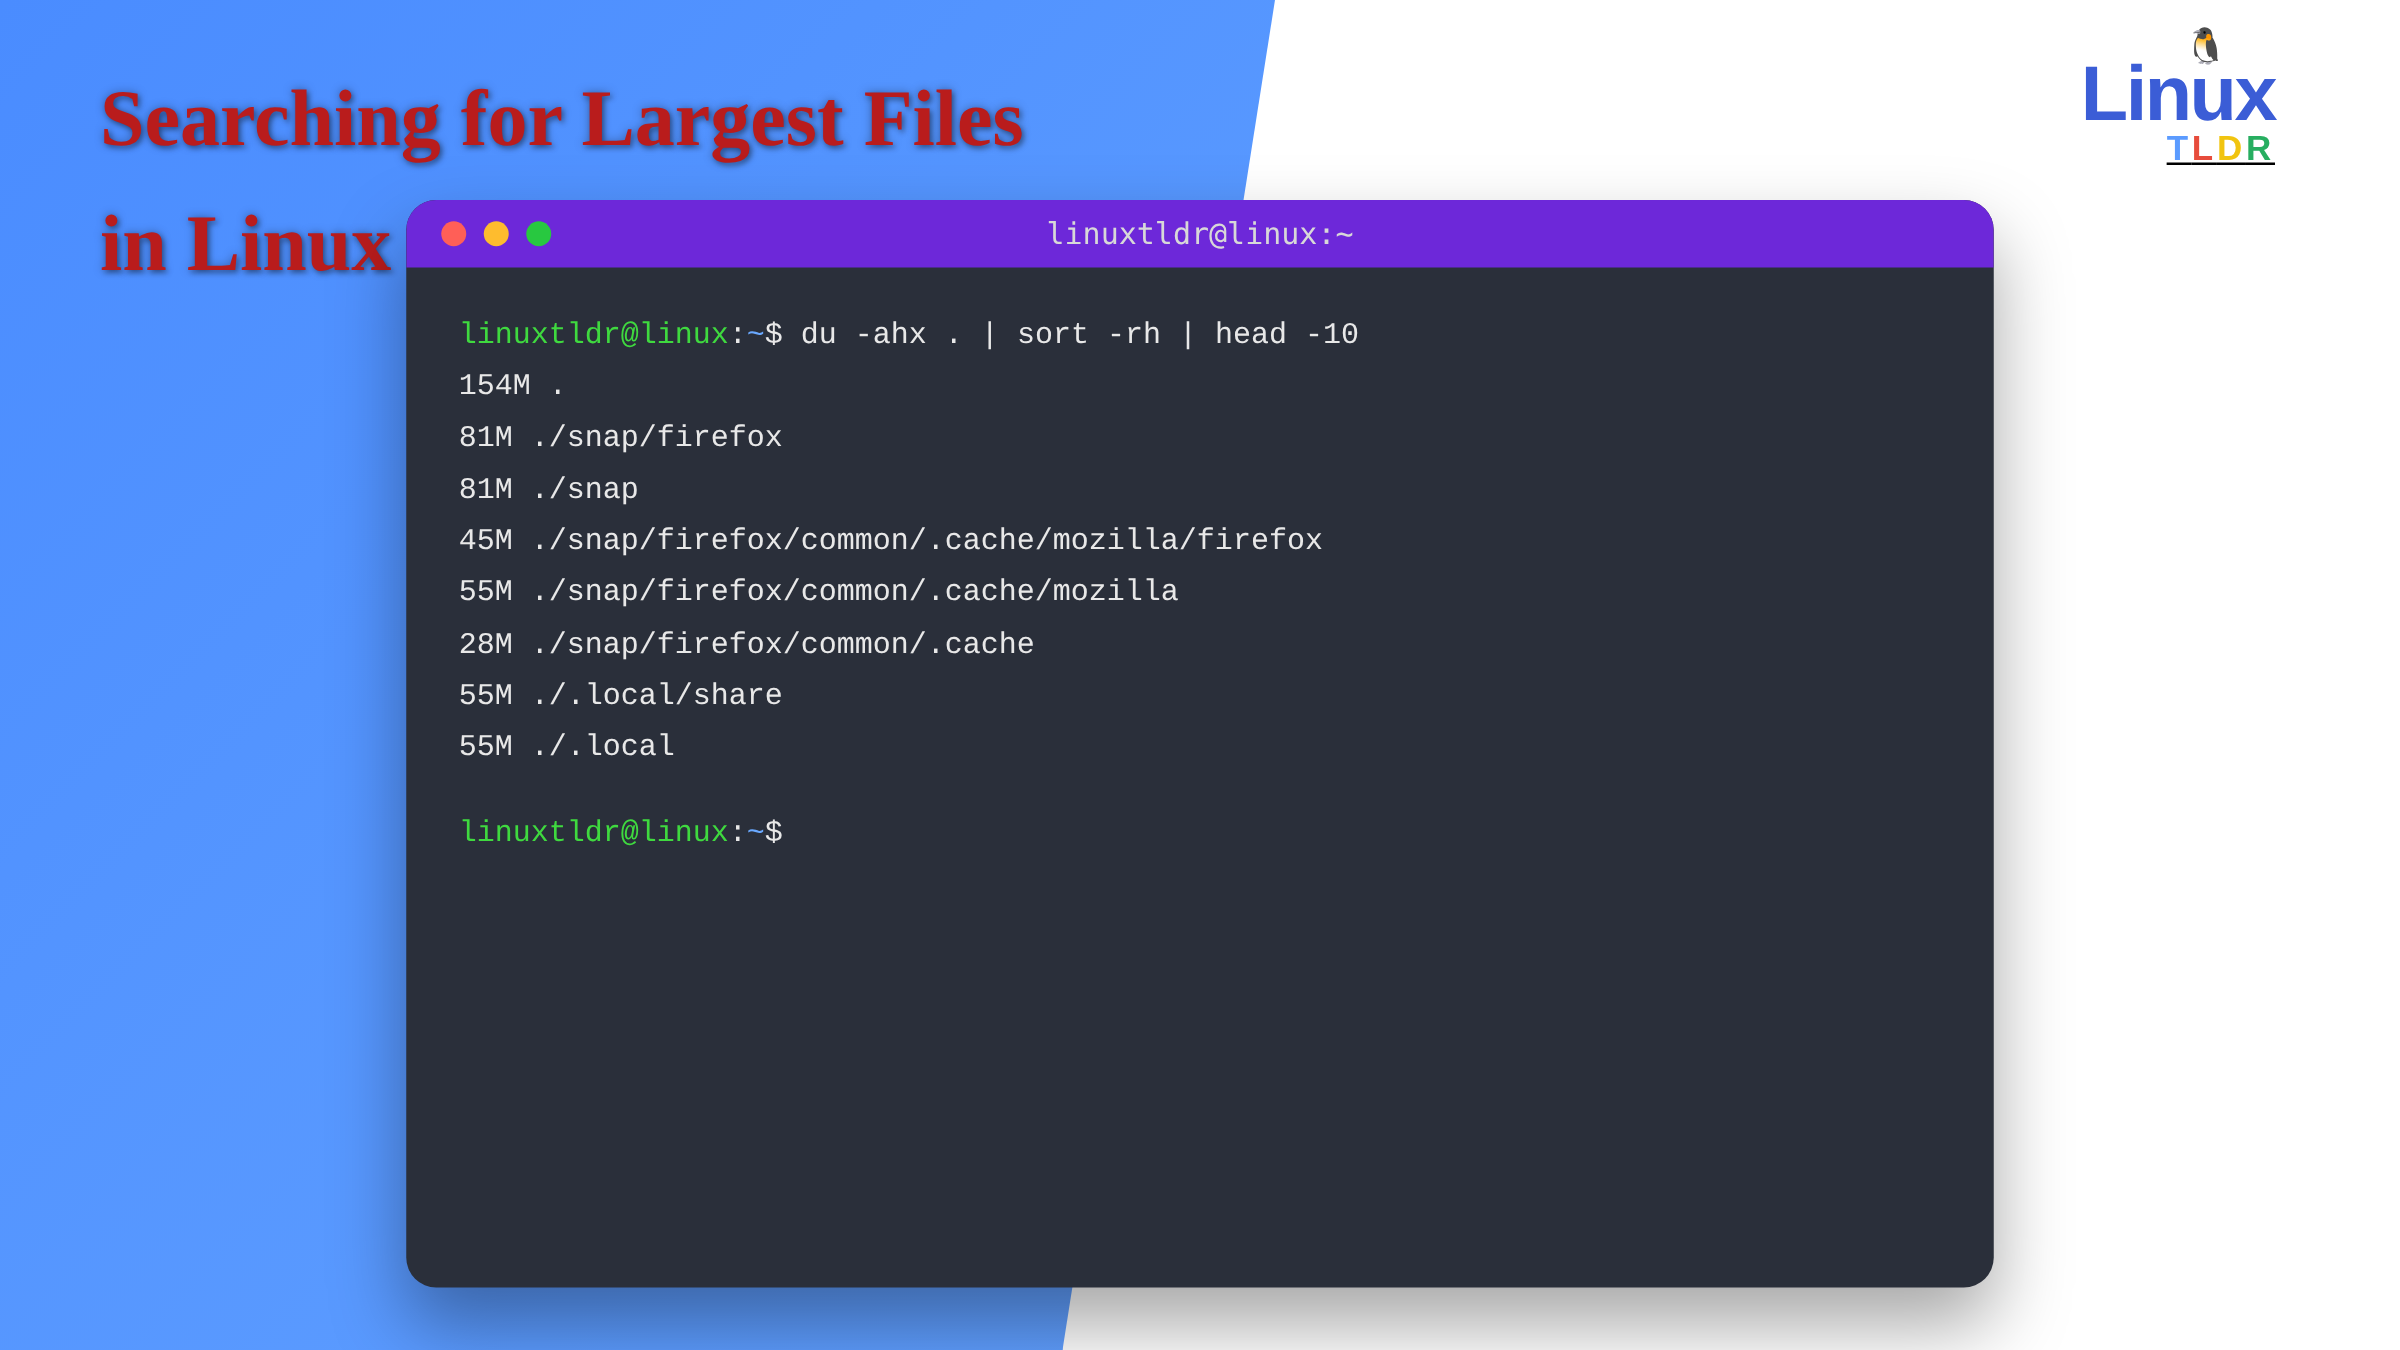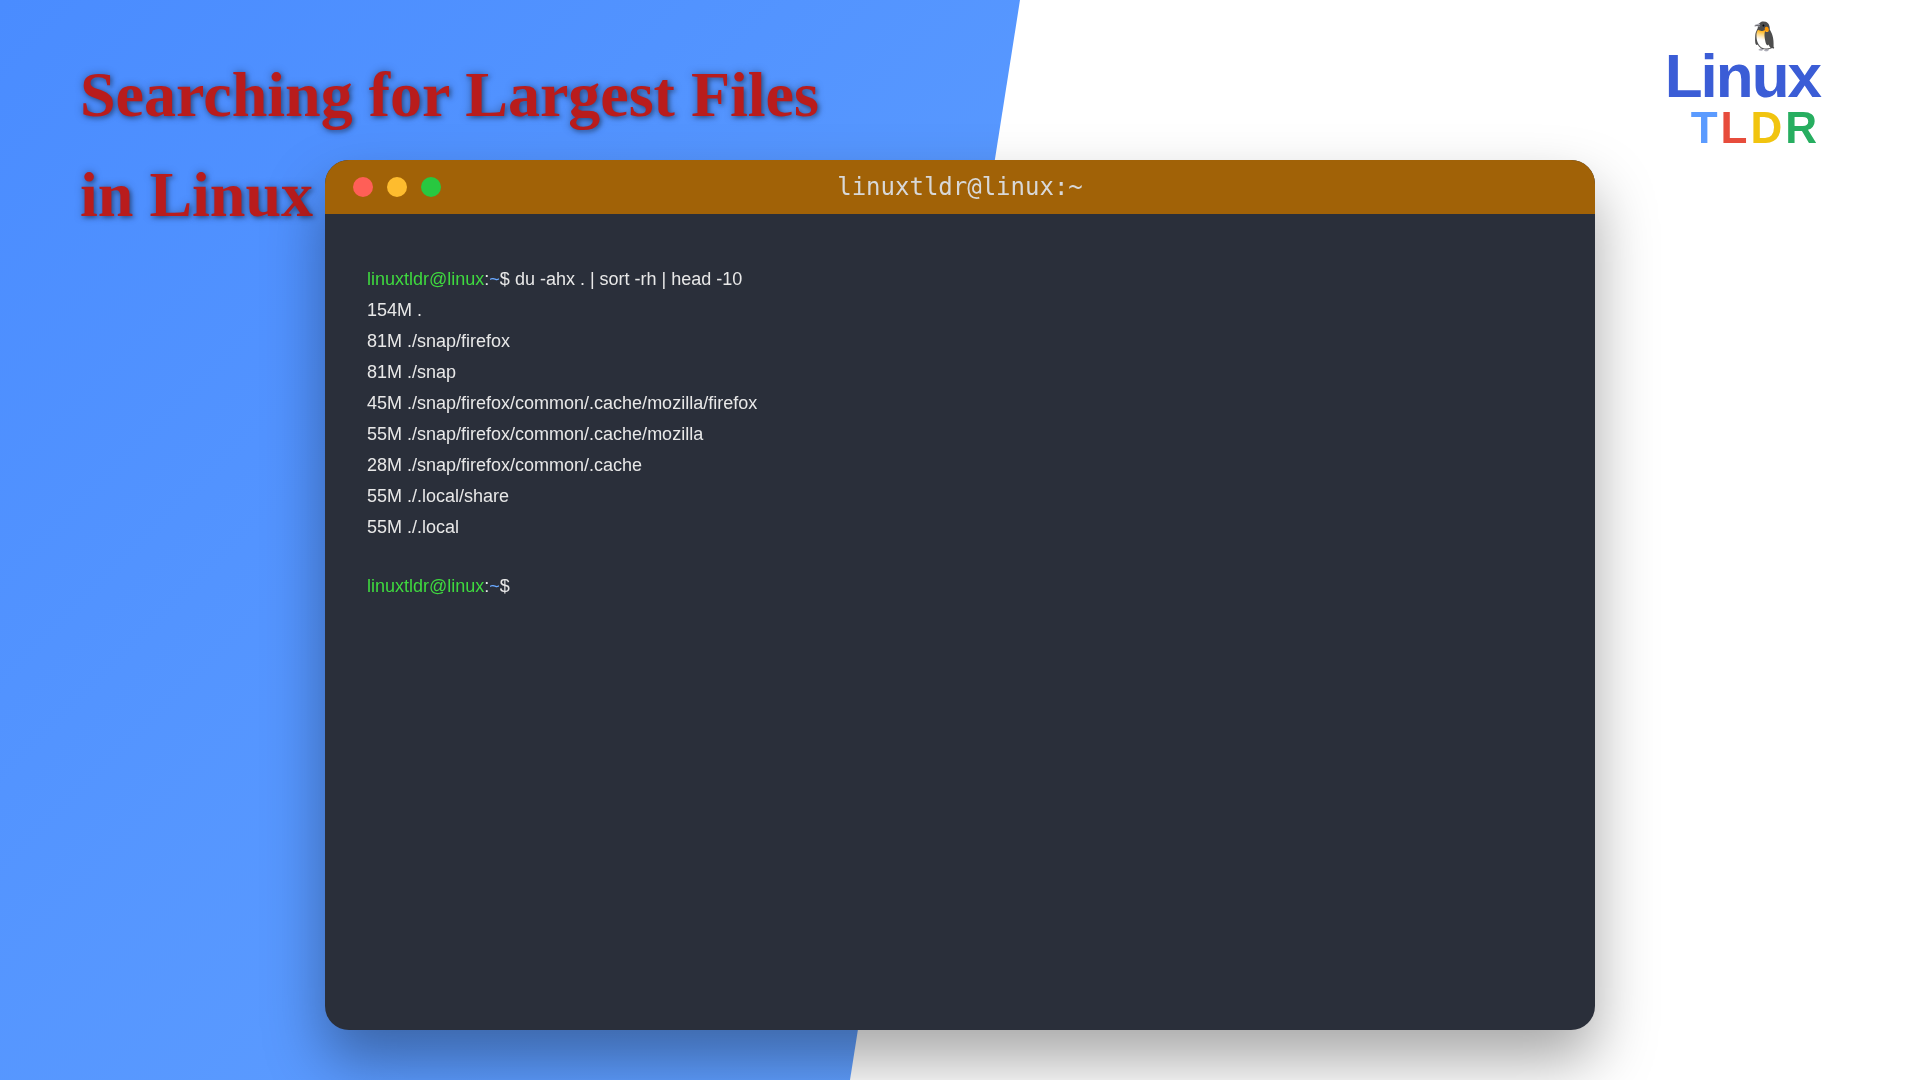--- a/index.html
+++ b/index.html
@@ -50,46 +50,47 @@
     position: relative;
     font-family: "Arial Black", Arial, sans-serif;
   }
   .logo-penguin {
     position: absolute;
     top: -20px;
     left: 83px;
     font-size: 28px;
   }
   .logo-tldr {
-    font-size: 44px;
+    font-size: 28px;
     font-weight: 900;
     letter-spacing: 3px;
     margin-top: -8px;
     font-family: "Arial Black", Arial, sans-serif;
+    text-decoration: underline;
   }
   .tldr-t { color: #5b9bff; }
   .tldr-l { color: #e74c3c; }
   .tldr-d { color: #f1c40f; }
   .tldr-r { color: #27ae60; }
 
   .terminal {
     position: absolute;
     top: 160px;
     left: 325px;
     width: 1270px;
     height: 870px;
     background: #2a2f3a;
     border-radius: 24px;
     box-shadow: 0 30px 60px rgba(0,0,0,0.35);
     z-index: 10;
     overflow: hidden;
   }
   .term-titlebar {
     height: 54px;
-    background: #a16207;
+    background: #6d28d9;
     display: flex;
     align-items: center;
     position: relative;
   }
   .traffic-lights {
     display: flex;
     gap: 14px;
     margin-left: 28px;
   }
   .light {
@@ -103,25 +104,24 @@
   .term-title {
     position: absolute;
     left: 50%;
     transform: translateX(-50%);
     color: #d8d8d8;
     font-size: 24px;
     font-family: "Consolas", monospace;
   }
   .term-body {
     padding: 34px 42px;
-    font-family: Liberation Sans, sans-serif;
-    font-size: 18px;
+    font-family: Liberation Mono, monospace;
+    font-size: 24px;
     color: #e8e8e8;
     line-height: 1.72;
-    margin-top: 16px;
   }
   .prompt-user { color: #3fd93f; }
   .prompt-colon { color: #e8e8e8; }
   .prompt-tilde { color: #6aa9ff; }
   .prompt-dollar { color: #e8e8e8; }
   .prompt-line2 { margin-top: 28px; }
   .output-line { white-space: pre; }
 </style>
 </head>
 <body>

